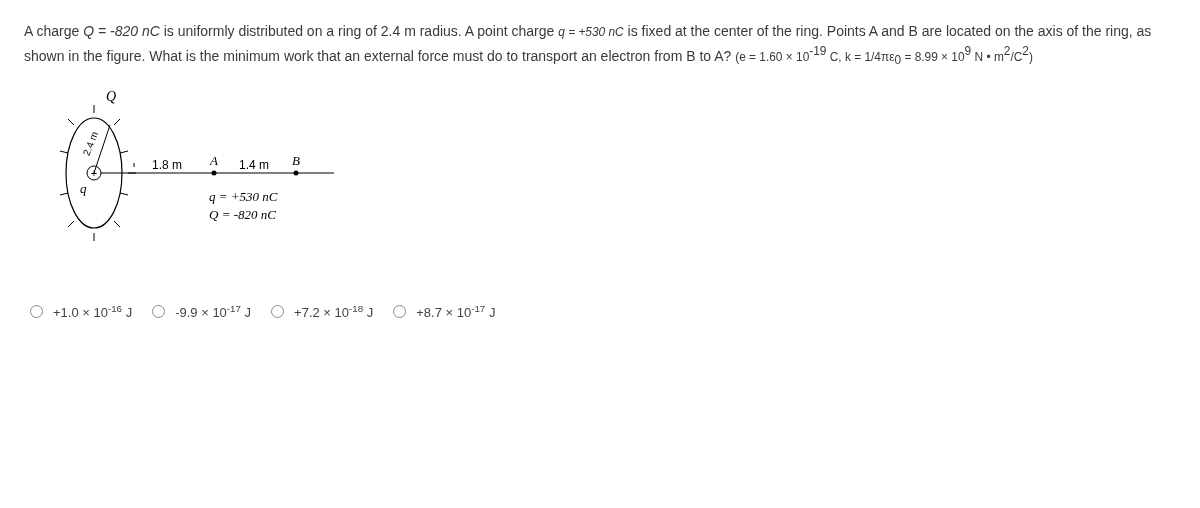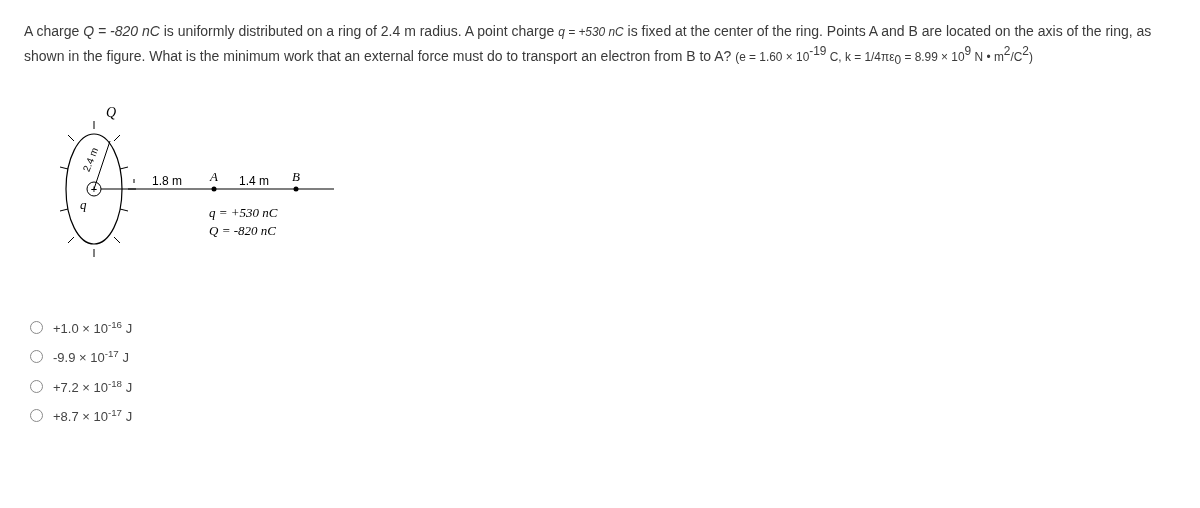--- a/index.html
+++ b/index.html
@@ -8,39 +8,39 @@
     font-family: Arial, Helvetica, sans-serif;
     font-size: 14px;
     color: #333;
     background: #fff;
     width: 1200px;
     box-sizing: border-box;
   }
   .question-text {
     line-height: 1.6;
     color: #3a3a3a;
-    margin-bottom: 28px;
+    margin-bottom: 12px;
   }
   .question-text .var { font-style: italic; }
   .sub { font-size: 0.75em; vertical-align: sub; }
   .sup { font-size: 0.75em; vertical-align: super; text-align: right; }
   .small { font-size: 0.85em; }
 
   .figure-area {
     position: relative;
     width: 320px;
     height: 180px;
     margin-left: 10px;
     margin-bottom: 40px;
   }
 
   .options {
     display: flex;
-    flex-direction: column;
-    gap: 12px;
+    flex-direction: row;
+    gap: 20px;
     margin-left: 6px;
   }
   .option {
     display: flex;
     align-items: center;
     gap: 10px;
     font-size: 13px;
     color: #444;
   }
   .radio {

